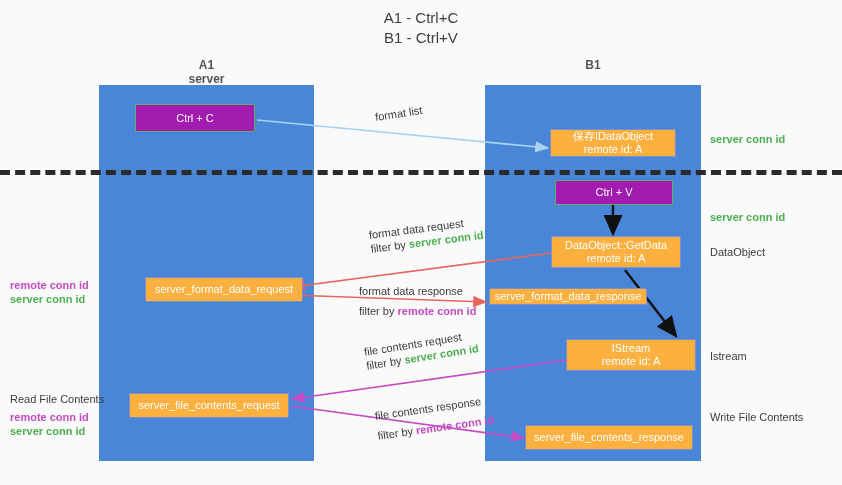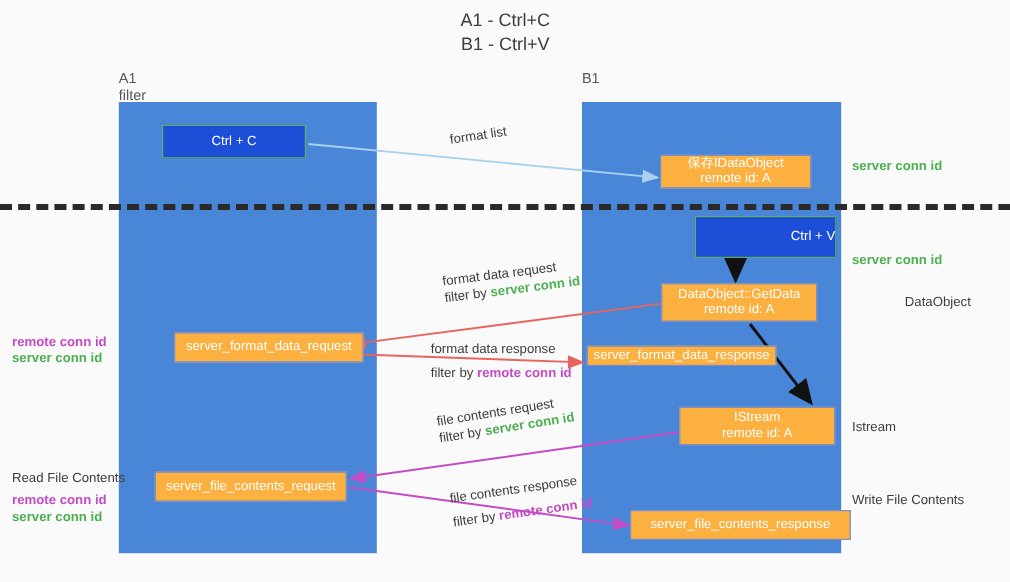--- a/index.html
+++ b/index.html
@@ -14,21 +14,21 @@
   svg.wires{position:absolute;left:0;top:0;width:842px;height:485px;pointer-events:none;}
 
   
   .title{
     position:absolute;left:0;top:8px;width:842px;
     text-align:center;font-size:15px;line-height:20px;color:#3d3d3d;
   }
 
   
   .colhead{
-    position:absolute;font-size:12px;line-height:14px;color:#555;
+    position:absolute;text-align:center;font-size:12px;line-height:14px;color:#555;font-weight:bold;
   }
   .colhead .big{display:block;}
   .colhead .sub{display:block;}
 
   
   .lane{position:absolute;background:#4a86d8;}
   #lane-a1{left:99px;top:85px;width:215px;height:376px;}
   #lane-b1{left:485px;top:85px;width:216px;height:376px;}
 
   
@@ -37,21 +37,21 @@
     border-top:5px dashed #2a2a2a;
   }
 
   
   .node{
     position:absolute;box-sizing:border-box;
     display:flex;flex-direction:column;align-items:center;justify-content:center;
     color:#ffffff;font-size:11px;line-height:13px;text-align:center;
     border:1px solid #6a7fc4;
   }
-  .node.green{background:#1d4ed8;border-color:#5fae61;}
+  .node.green{background:#a21caf;border-color:#5fae61;}
   .node.orange{background:#fbb03f;border-color:#7b8ec9;}
   .node span{display:block;white-space:nowrap;}
 
   
   .ann{
     position:absolute;font-size:11px;line-height:14px;color:#3c3c3c;
     white-space:nowrap;
   }
   .ann.rot-a{transform:rotate(-8.5deg);transform-origin:left top;}
   .ann.rot-b{transform:rotate(-7.2deg);transform-origin:left top;}
@@ -72,21 +72,21 @@
 
 <div class="stage">
 
   <div class="title">
     <div>A1 - Ctrl+C</div>
     <div>B1 - Ctrl+V</div>
   </div>
 
   <div class="colhead" style="left:99px;top:58px;width:215px;">
     <span class="big">A1</span>
-    <span class="sub">filter</span>
+    <span class="sub">server</span>
   </div>
   <div class="colhead" style="left:485px;top:58px;width:216px;">
     <span class="big">B1</span>
   </div>
 
   <div class="lane" id="lane-a1"></div>
   <div class="lane" id="lane-b1"></div>
 
   <svg class="wires" viewBox="0 0 842 485">
     <defs>
@@ -123,21 +123,21 @@
 
   <div class="node green" style="left:135px;top:104px;width:120px;height:28px;">
     <span>Ctrl + C</span>
   </div>
 
   <div class="node orange" style="left:550px;top:129px;width:126px;height:28px;">
     <span>保存IDataObject</span>
     <span>remote id: A</span>
   </div>
 
-  <div class="node green" style="left:579px;top:180px;width:118px;height:35px;align-items:flex-end;">
+  <div class="node green" style="left:555px;top:180px;width:118px;height:25px;">
     <span>Ctrl + V</span>
   </div>
 
   <div class="node orange" style="left:551px;top:236px;width:130px;height:32px;">
     <span>DataObject::GetData</span>
     <span>remote id: A</span>
   </div>
 
   <div class="node orange" style="left:566px;top:339px;width:130px;height:32px;">
     <span>IStream</span>
@@ -149,21 +149,21 @@
   </div>
 
   <div class="node orange" style="left:489px;top:288px;width:158px;height:17px;">
     <span>server_format_data_response</span>
   </div>
 
   <div class="node orange" style="left:129px;top:393px;width:160px;height:25px;text-align:right;">
     <span>server_file_contents_request</span>
   </div>
 
-  <div class="node orange" style="left:525px;top:425px;width:184px;height:25px;">
+  <div class="node orange" style="left:525px;top:425px;width:168px;height:25px;">
     <span>server_file_contents_response</span>
   </div>
 
   <div class="ann rot-a" style="left:374px;top:110px;">
     <span class="plain-t">format list</span>
   </div>
 
   <div class="ann rot-b" style="left:368px;top:228px;">
     <div><span class="plain-t">format data request</span></div>
     <div>
@@ -189,21 +189,21 @@
     <div><span class="plain-t">file contents response</span></div>
     <div style="padding-top:6px;">
       <span class="plain-t">filter by </span><span class="mag-t">remote conn id</span>
     </div>
   </div>
 
   <div class="side-label bold green-t" style="left:710px;top:132px;">server conn id</div>
 
   <div class="side-label bold green-t" style="left:710px;top:210px;">server conn id</div>
 
-  <div class="side-label" style="left:710px;top:245px;color:#3c3c3c;margin-left:44px;">DataObject</div>
+  <div class="side-label" style="left:710px;top:245px;color:#3c3c3c;">DataObject</div>
 
   <div class="side-label" style="left:710px;top:349px;color:#3c3c3c;">Istream</div>
 
   <div class="side-label" style="left:710px;top:410px;color:#3c3c3c;">Write File Contents</div>
 
   <div class="side-label bold mag-t" style="left:10px;top:278px;">remote conn id</div>
   <div class="side-label bold green-t" style="left:10px;top:292px;">server conn id</div>
 
   <div class="side-label" style="left:10px;top:392px;color:#3c3c3c;">Read File Contents</div>
   <div class="side-label bold mag-t" style="left:10px;top:410px;">remote conn id</div>

